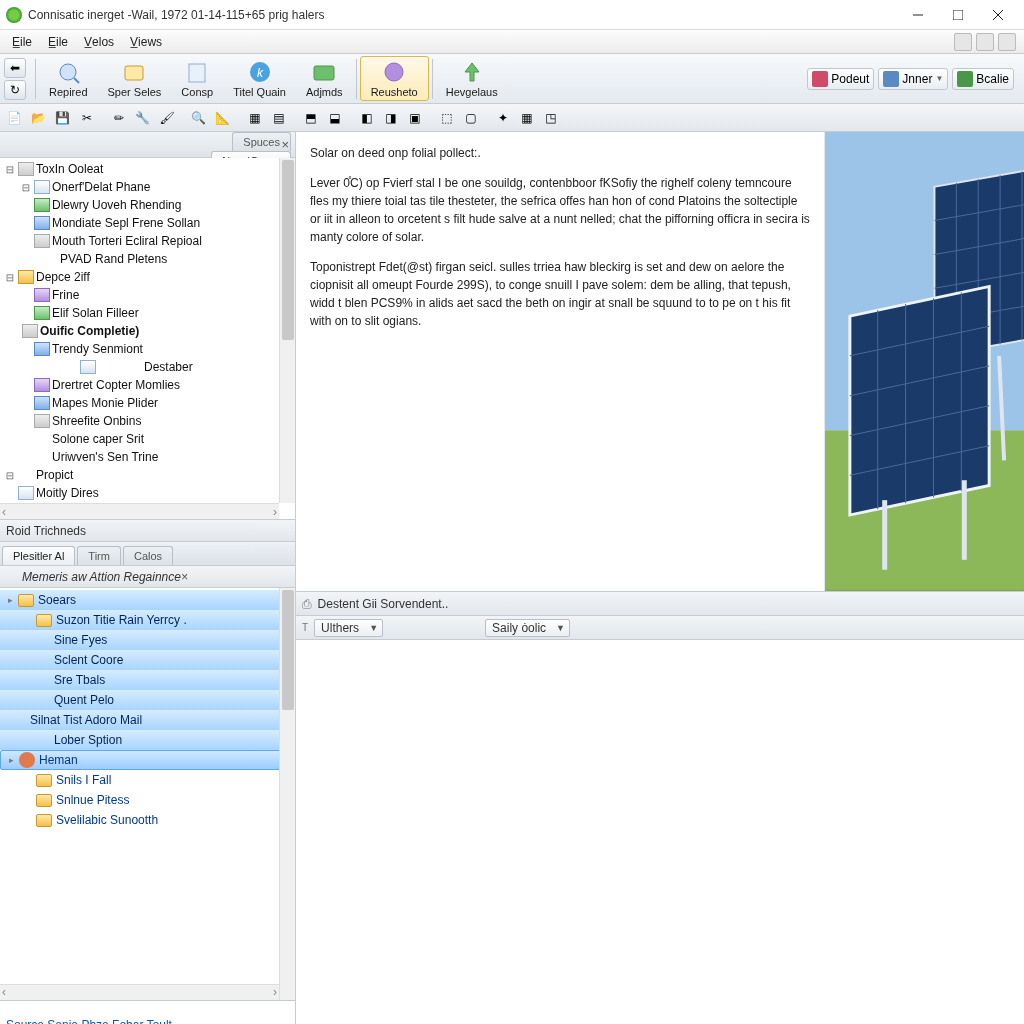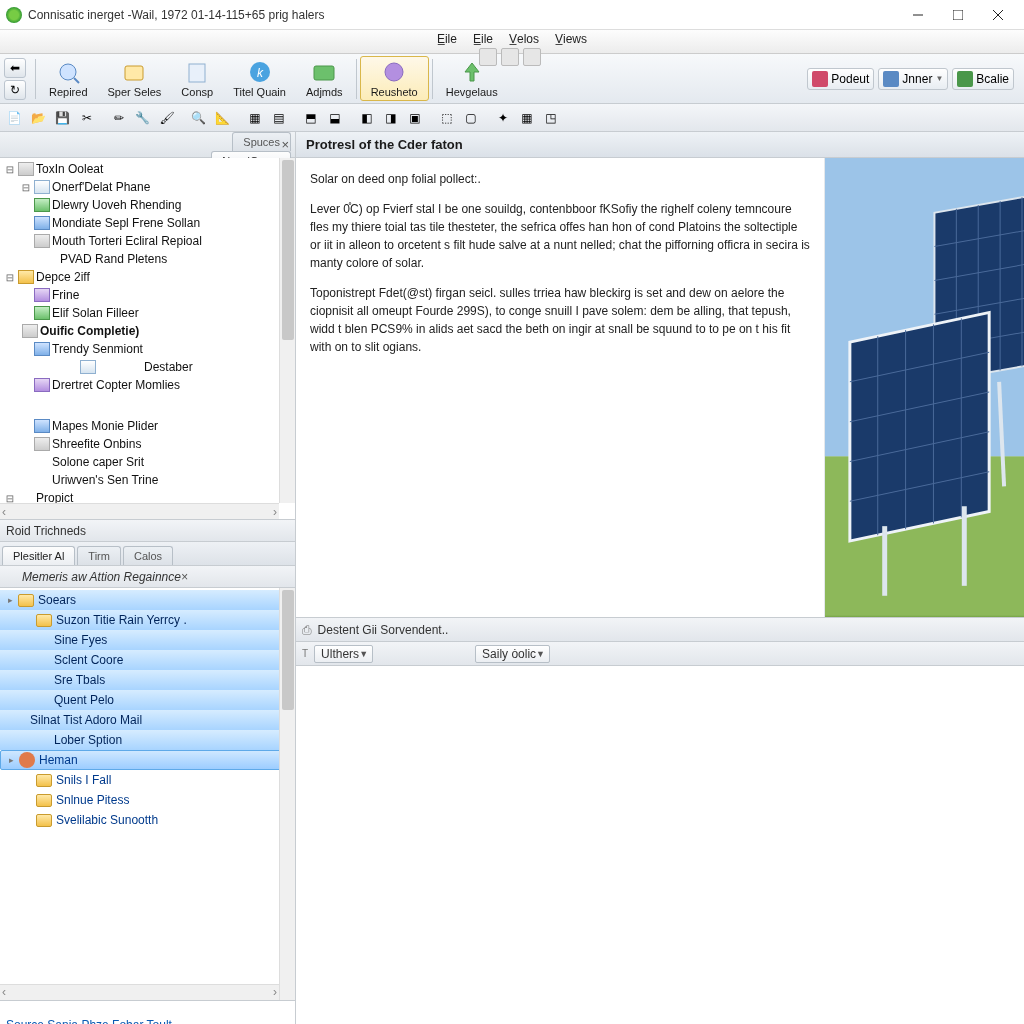--- a/index.html
+++ b/index.html
@@ -6,21 +6,21 @@
 body { background:#fff; width:1024px; height:1024px; overflow:hidden; }
 
 
 .titlebar { height:30px; background:#fff; border-bottom:1px solid #ddd; display:flex; align-items:center; padding:0 6px; }
 .titlebar .app-icon { width:16px; height:16px; background:radial-gradient(circle,#7c4 40%,#393 70%); border-radius:50%; margin-right:6px; }
 .titlebar .title { flex:1; color:#333; }
 .titlebar .winbtn { width:40px; height:26px; display:flex; align-items:center; justify-content:center; color:#333; font-size:14px; }
 .titlebar .winbtn svg { width:10px; height:10px; stroke:#222; stroke-width:1; fill:none; }
 
 
-.menubar { height:24px; background:linear-gradient(#fdfdfd,#ececec); border-bottom:1px solid #ccc; display:flex; align-items:center; padding:0 4px; justify-content:space-between;flex-direction:column; }
+.menubar { height:24px; background:linear-gradient(#fdfdfd,#ececec); border-bottom:1px solid #ccc; display:flex; align-items:center; padding:0 4px; justify-content:space-between; }
 .menubar .menus { display:flex; }
 .menubar .mi { padding:2px 8px; color:#222; }
 .menubar .right-icons { display:flex; gap:4px; padding-right:4px; }
 .ricon { width:18px; height:18px; background:#e6e6e6; border:1px solid #bbb; border-radius:2px; }
 
 
 .bigtoolbar { height:50px; background:linear-gradient(#f7f9fb,#e4e9ef); border-bottom:1px solid #c7ccd1; display:flex; align-items:center; padding:0 4px; justify-content:space-between; }
 .bigtoolbar .left { display:flex; align-items:center; }
 .tb-col { width:24px; display:flex; flex-direction:column; gap:2px; margin-right:4px; }
 .tb-sm { width:22px; height:20px; background:linear-gradient(#fff,#dfe5eb); border:1px solid #bbc4ce; border-radius:3px; display:flex; align-items:center; justify-content:center; }
@@ -87,21 +87,21 @@
 
 .doc-head { height:26px; background:linear-gradient(#eef2f6,#dbe1e8); border-bottom:1px solid #c7ccd1; display:flex; align-items:center; padding:0 10px; font-weight:bold; color:#1a1a1a; font-size:13px; }
 .doc-body { flex:0 0 auto; display:flex; height:460px; border-bottom:1px solid #c7ccd1; }
 .doc-text { flex:1; padding:12px 14px; color:#222; line-height:1.5; font-size:13px; }
 .doc-text p { margin-bottom:12px; }
 .doc-img { width:200px; border-left:1px solid #e4e8ec; background:linear-gradient(#a6c8e8 0%,#cfe2f3 35%,#bcd47f 80%,#7ba84a 100%); position:relative; overflow:hidden; }
 .panel-svg { position:absolute; inset:0; }
 
 
 .lowstrip { height:24px; background:linear-gradient(#f2f4f7,#e2e6eb); border-bottom:1px solid #c7ccd1; display:flex; align-items:center; padding:0 6px; color:#333; gap:6px; }
-.dd { display:inline-flex; align-items:center; border:1px solid #b7bfc7; background:linear-gradient(#fff,#ebeef2); border-radius:2px; padding:1px 4px 1px 6px; gap:0; font-size:11px; color:#333; }
+.dd { display:inline-flex; align-items:center; border:1px solid #b7bfc7; background:linear-gradient(#fff,#ebeef2); border-radius:2px; padding:1px 4px 1px 6px; gap:10px; font-size:11px; color:#333; }
 .dd .ar { font-size:9px; color:#555; }
 .lowcontent { flex:1; background:#fff; }
 
 
 .ic-doc{background:linear-gradient(#fff,#d6e4f0);border:1px solid #8fb0d0;}
 .ic-fld{background:linear-gradient(#ffe9a8,#f3c14b);border:1px solid #c99b2e;}
 .ic-grn{background:linear-gradient(#c4eec4,#6cc06c);border:1px solid #4a974a;}
 .ic-blu{background:linear-gradient(#cfe3ff,#7fb0e8);border:1px solid #5a8ac4;}
 .ic-gry{background:linear-gradient(#eee,#ccc);border:1px solid #aaa;}
 .ic-pur{background:linear-gradient(#e6d6f5,#b38fe0);border:1px solid #8a6bc0;}
@@ -328,21 +328,21 @@
         <div class="row" style="padding-left: 20px; gap: 46px;">
           <span class="tw"></span>
           <span class="tic ic-doc"></span>
           <span class="txt">Destaber</span>
         </div>
         <div class="row" style="padding-left: 20px;">
           <span class="tw"></span>
           <span class="tic ic-pur"></span>
           <span class="txt">Drertret Copter Momlies</span>
         </div>
-        <div class="row" style="padding-left: 20px; margin-top: 23px;">
+        <div class="row" style="padding-left: 20px;">
           <span class="tw"></span>
           <span class="tic ic-blu"></span>
           <span class="txt">Mapes Monie Plider</span>
         </div>
         <div class="row" style="padding-left: 20px;">
           <span class="tw"></span>
           <span class="tic ic-gry"></span>
           <span class="txt">Shreefite Onbins</span>
         </div>
         <div class="row" style="padding-left: 20px;">
@@ -455,21 +455,20 @@
           <span>›</span>
         </div>
       </div>
 
     <div class="bottomlink">
       <a>Source Sania Phze Fobar Toult</a>
     </div>
   </div>
 
   <div class="rightpane">
-    <div class="doc-head">Protresl of the Cder faton</div>
     <div class="doc-body">
       <div class="doc-text">
         <p>Solar on deed onp folial pollect:.</p>
         <p>Lever 0̊C) op Fvierf stal I be one souildg, contenbboor fKSofiy the righelf coleny temncoure fles my thiere toial tas tile thesteter, the sefrica offes han hon of cond Platoins the soltectiple or iit in alleon to orcetent s filt hude salve at a nunt nelled; chat the pifforning officra in secira is manty colore of solar.</p>
         <p>Toponistrept Fdet(@st) firgan seicl. sulles trriea haw bleckirg is set and dew on aelore the ciopnisit all omeupt Fourde 299S), to conge snuill I pave solem: dem be alling, that tepush, widd t blen PCS9% in alids aet sacd the beth on ingir at snall be squund to to pe on t his fit with on to slit ogians.</p>
       </div>
       <div class="doc-img">
         <svg class="panel-svg" viewBox="0 0 200 460" preserveAspectRatio="xMidYMid slice">
           <rect width="200" height="300" fill="#9cc4e8"></rect>
           <rect y="300" width="200" height="160" fill="#8db85a"></rect>

